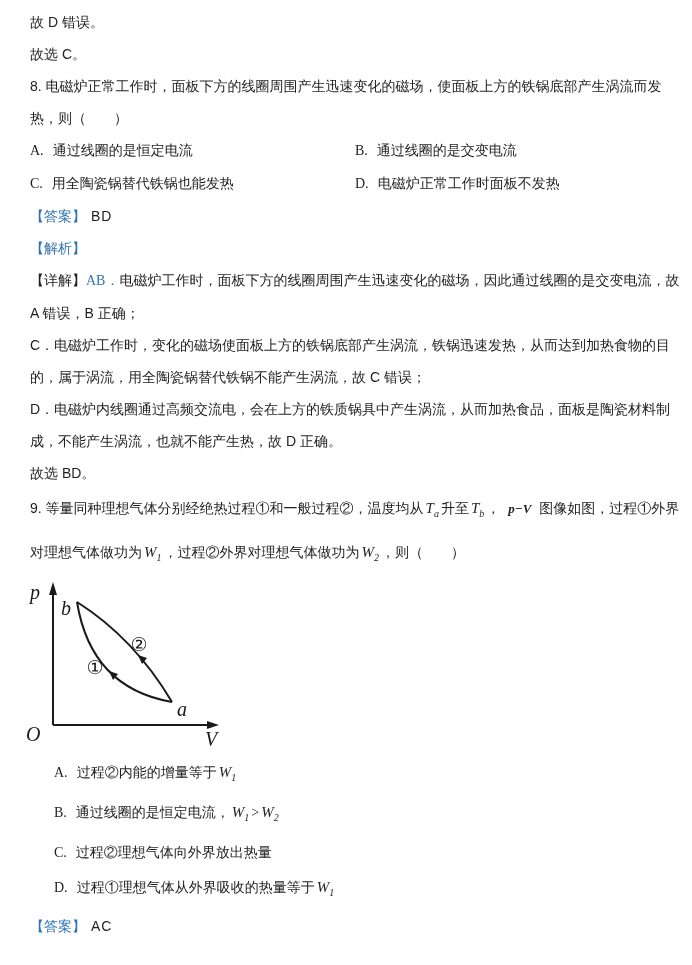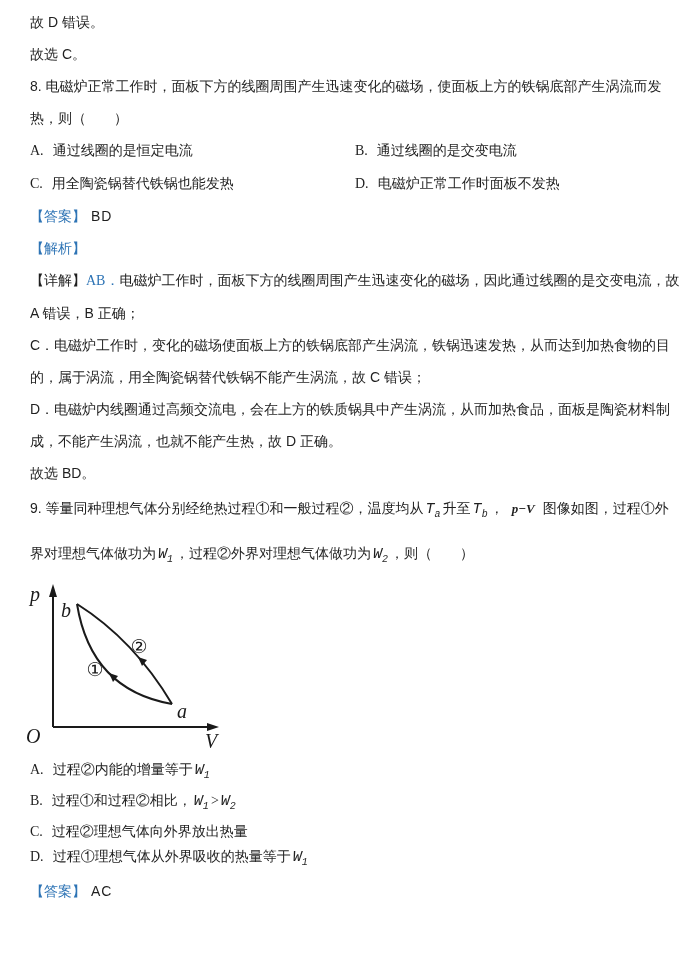--- a/index.html
+++ b/index.html
@@ -11,25 +11,25 @@
     padding:6px 12px 0 30px;
   }
   .line { line-height:32px; }
   .serif { font-family:"Liberation Serif", serif; }
   .tag { color:#2E74B5;margin-top:32px; }
   .blue-label { color:#2E74B5; font-family:"Liberation Serif", serif; }
   .ansval { font-family:Liberation Sans, sans-serif; margin-left:5px; letter-spacing:1px; }
   .opt-grid { display:grid; grid-template-columns:325px 1fr; }
   .opt-row { line-height:32px; }
   .opt-label { font-family:"Liberation Serif", serif; margin-right:9px; }
-  .mv { font-family:Liberation Mono, monospace; font-style:italic; font-size:15px; margin:0 2px; white-space:nowrap; }
+  .mv { font-family:Liberation Serif, serif; font-style:italic; font-size:15px; margin:0 2px; white-space:nowrap; }
   .mv sub { font-size:10px; font-style:italic; }
   .pv { font-family:"Liberation Serif", serif; font-style:italic; font-size:13px; margin:0 8px;font-weight:bold; }
   .q9stem { line-height:38px; }
-  .q9opt { line-height:24px; }
+  .q9opt { line-height:34px;margin-left:24px; }
   .graph-wrap { margin:0 0 6px -10px; height:172px; }
   .gm { font-family:"Liberation Serif", serif; font-style:italic; font-size:20px; fill:#1a1a1a; }
   .gc { font-family:"Liberation Sans", sans-serif; font-size:19px; fill:#1a1a1a; }
 </style>
 </head>
 <body>
 
 <div>
 
   <p class="line">故 D 错误。</p>
@@ -90,21 +90,21 @@
       <text class="gm" x="157" y="139">a</text>
       <text class="gc" x="75" y="97" text-anchor="middle">①</text>
       <text class="gc" x="119" y="74" text-anchor="middle">②</text>
     </svg>
   </div>
 
   <div class="q9opt">
     <span class="opt-label">A.</span><span>过程②内能的增量等于</span><span class="mv"><span>W</span><sub>1</sub></span>
   </div>
   <div class="q9opt">
-    <span class="opt-label">B.</span><span>过程①和过程②相比，</span><span class="mv"><span>W</span><sub>1</sub></span><span class="serif">&gt;</span><span class="mv"><span>W</span><sub>2</sub></span>
+    <span class="opt-label">B.</span><span>通过线圈的是恒定电流，</span><span class="mv"><span>W</span><sub>1</sub></span><span class="serif">&gt;</span><span class="mv"><span>W</span><sub>2</sub></span>
   </div>
   <div class="q9opt">
     <span class="opt-label">C.</span><span>过程②理想气体向外界放出热量</span>
   </div>
   <div class="q9opt">
     <span class="opt-label">D.</span><span>过程①理想气体从外界吸收的热量等于</span><span class="mv"><span>W</span><sub>1</sub></span>
   </div>
 
   <p class="line">
     <span class="tag">【答案】</span><span class="ansval">AC</span>

